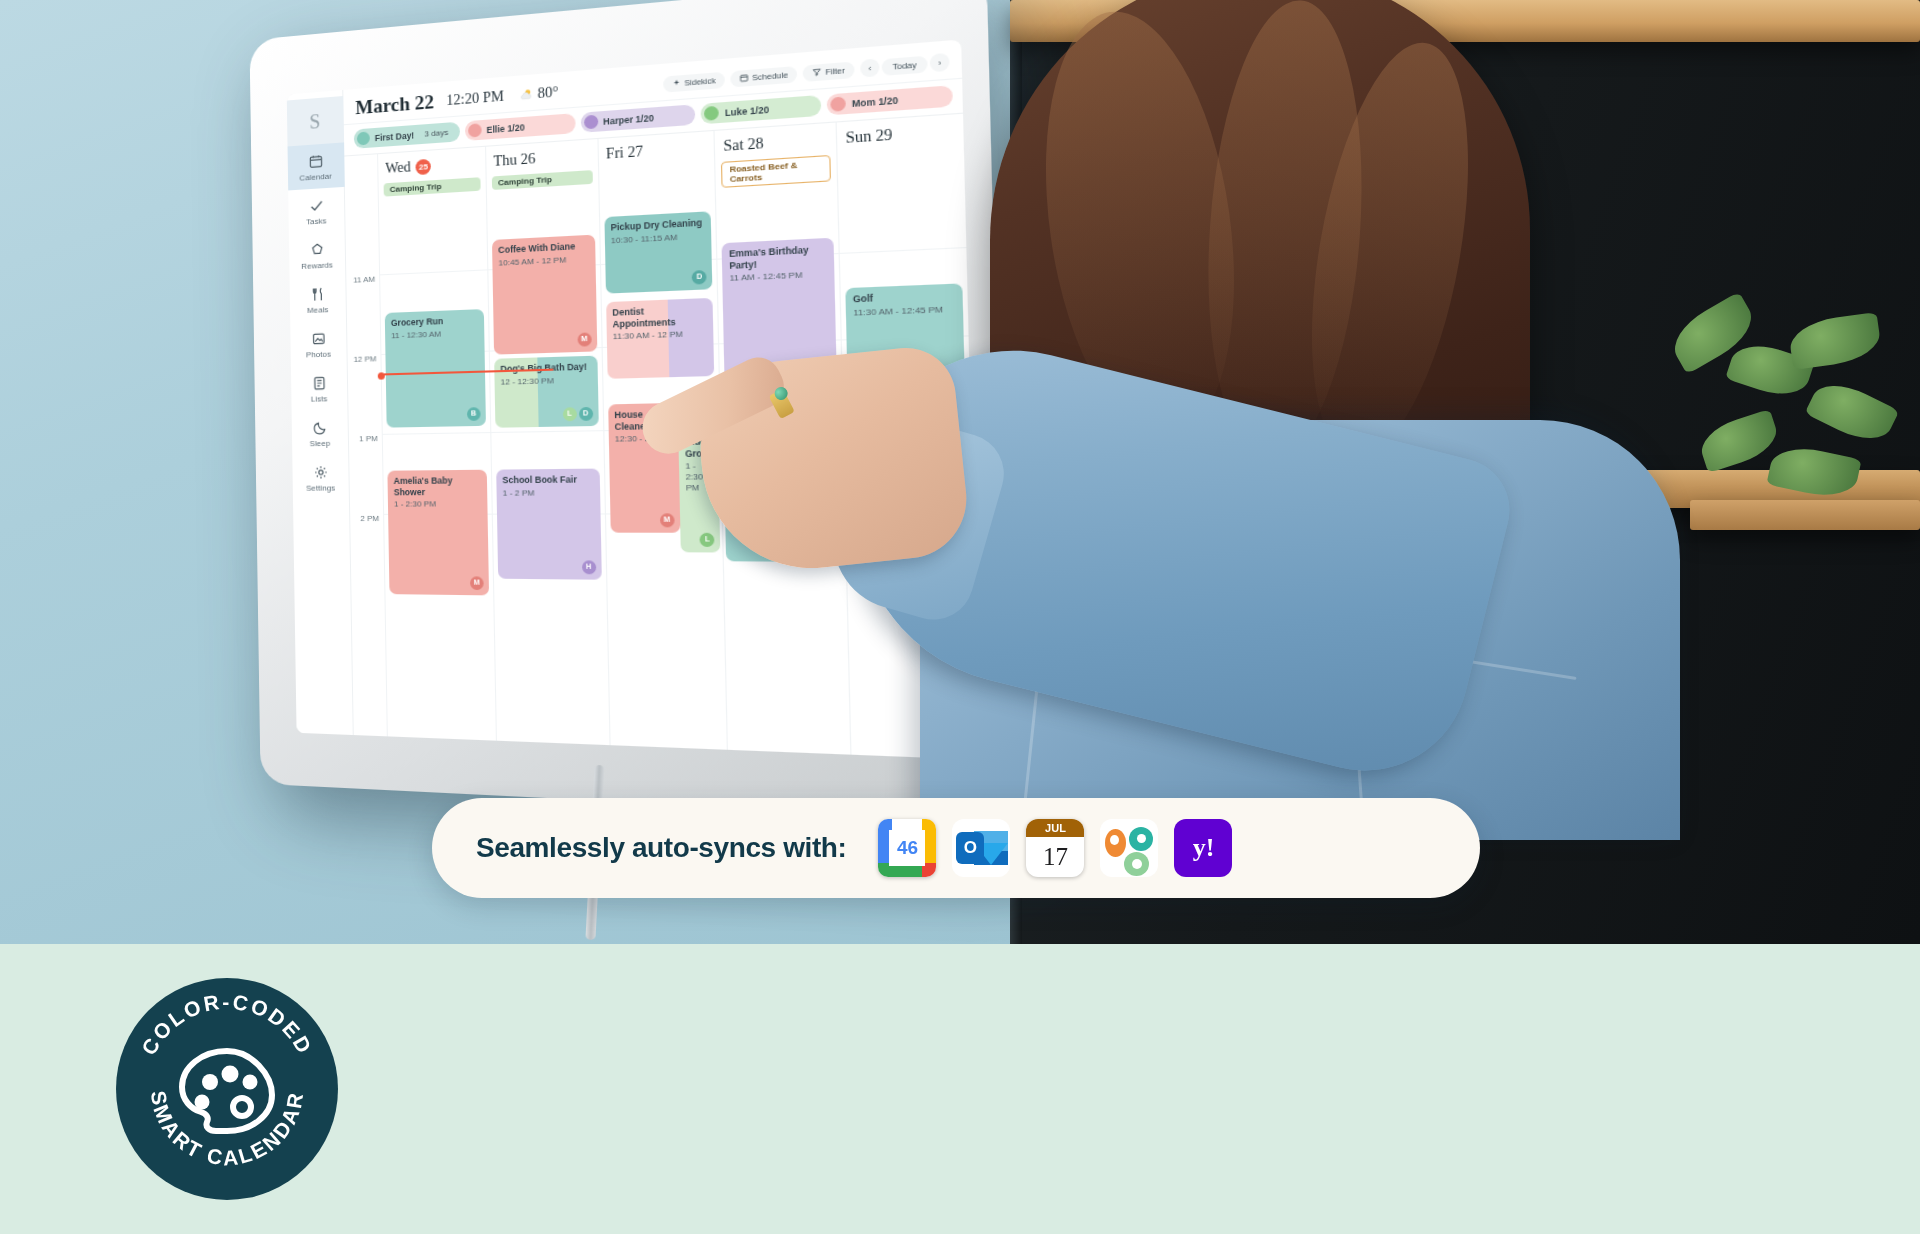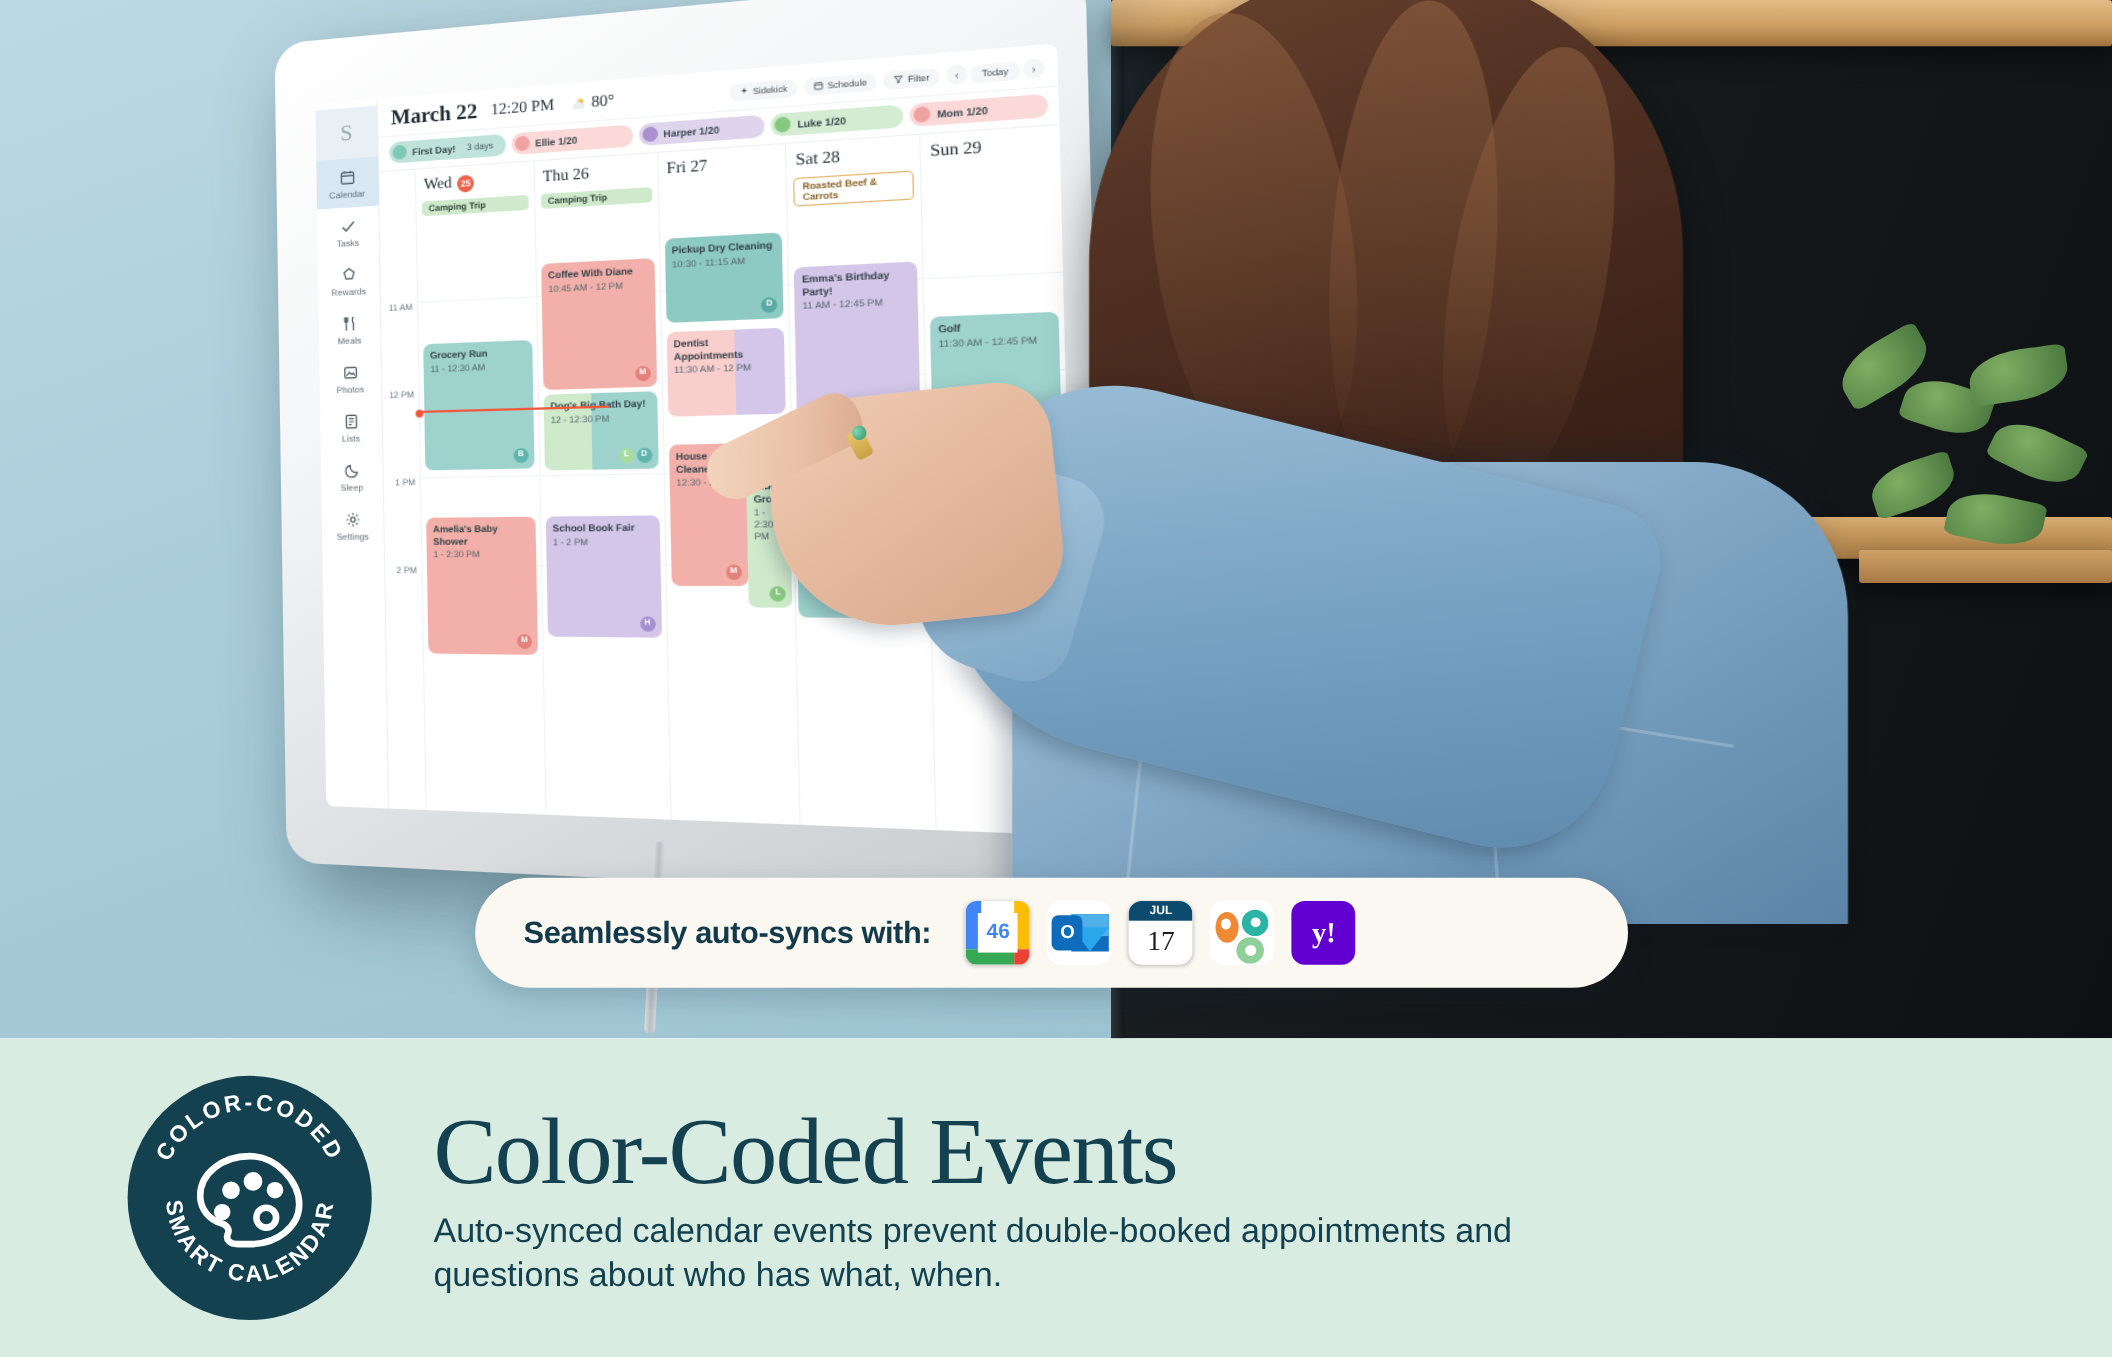--- a/index.html
+++ b/index.html
@@ -255,21 +255,21 @@
   
   .lg-outlook{ background:#fff; }
   .lg-outlook .ol-env{position:absolute;left:22px;top:12px;width:34px;height:34px;background:#0f6cbd;}
   .lg-outlook .ol-env2{position:absolute;left:22px;top:12px;width:34px;height:20px;background:#50b0e8;}
   .lg-outlook .ol-tri{position:absolute;left:22px;top:24px;width:0;height:0;
     border-left:17px solid transparent;border-right:17px solid transparent;border-top:22px solid #28a8ea;}
   .lg-outlook .ol-o{position:absolute;left:4px;top:13px;width:28px;height:32px;background:#0f6cbd;border-radius:6px;
     display:flex;align-items:center;justify-content:center;color:#fff;font-size:17px;font-weight:700;}
   
   .lg-apple{ background:#fff; box-shadow:0 1px 4px rgba(0,0,0,.25); border-radius:12px;}
-  .lg-apple .ap-top{position:absolute;left:0;top:0;right:0;height:18px;background:#0c4a6e;
+  .lg-apple .ap-top{position:absolute;left:0;top:0;right:0;height:18px;background:#a16207;
      color:#fff;font-size:11px;font-weight:700;display:flex;align-items:center;justify-content:center;}
   .lg-apple .ap-day{position:absolute;left:0;top:18px;right:0;bottom:0;display:flex;align-items:center;
      justify-content:center;color:#1d1d1f;font-size:25px;font-weight:400;font-family:"Liberation Serif",serif;}
   
   .lg-cozi{ background:#fff; }
   .lg-cozi i{position:absolute;border-radius:50%;}
   .cz1{left:5px;top:10px;width:21px;height:28px;background:#ef8a34;border-radius:50% 50% 50% 50%;}
   .cz1b{left:10px;top:16px;width:9px;height:10px;background:#fff;}
   .cz2{left:29px;top:8px;width:24px;height:24px;background:#2bb3a3;}
   .cz2b{left:37px;top:15px;width:9px;height:9px;background:#fff;}
@@ -692,17 +692,13 @@
         <circle cx="126" cy="129" r="9"></circle>
       </g>
       <g fill="#ffffff">
         <circle cx="94" cy="104" r="8"></circle>
           <circle cx="114" cy="96" r="8.5"></circle>
         <circle cx="134" cy="104" r="7.5"></circle>
           <circle cx="86" cy="124" r="7.5"></circle>
       </g>
     </svg>
   </div>
-  <div class="btxt">
-    <div class="headline">Color-Coded Events</div>
-    <div class="subline">Auto-synced calendar events prevent double-booked appointments and questions about who has what, when.</div>
-  </div>
 </div>
 
 </body></html>

